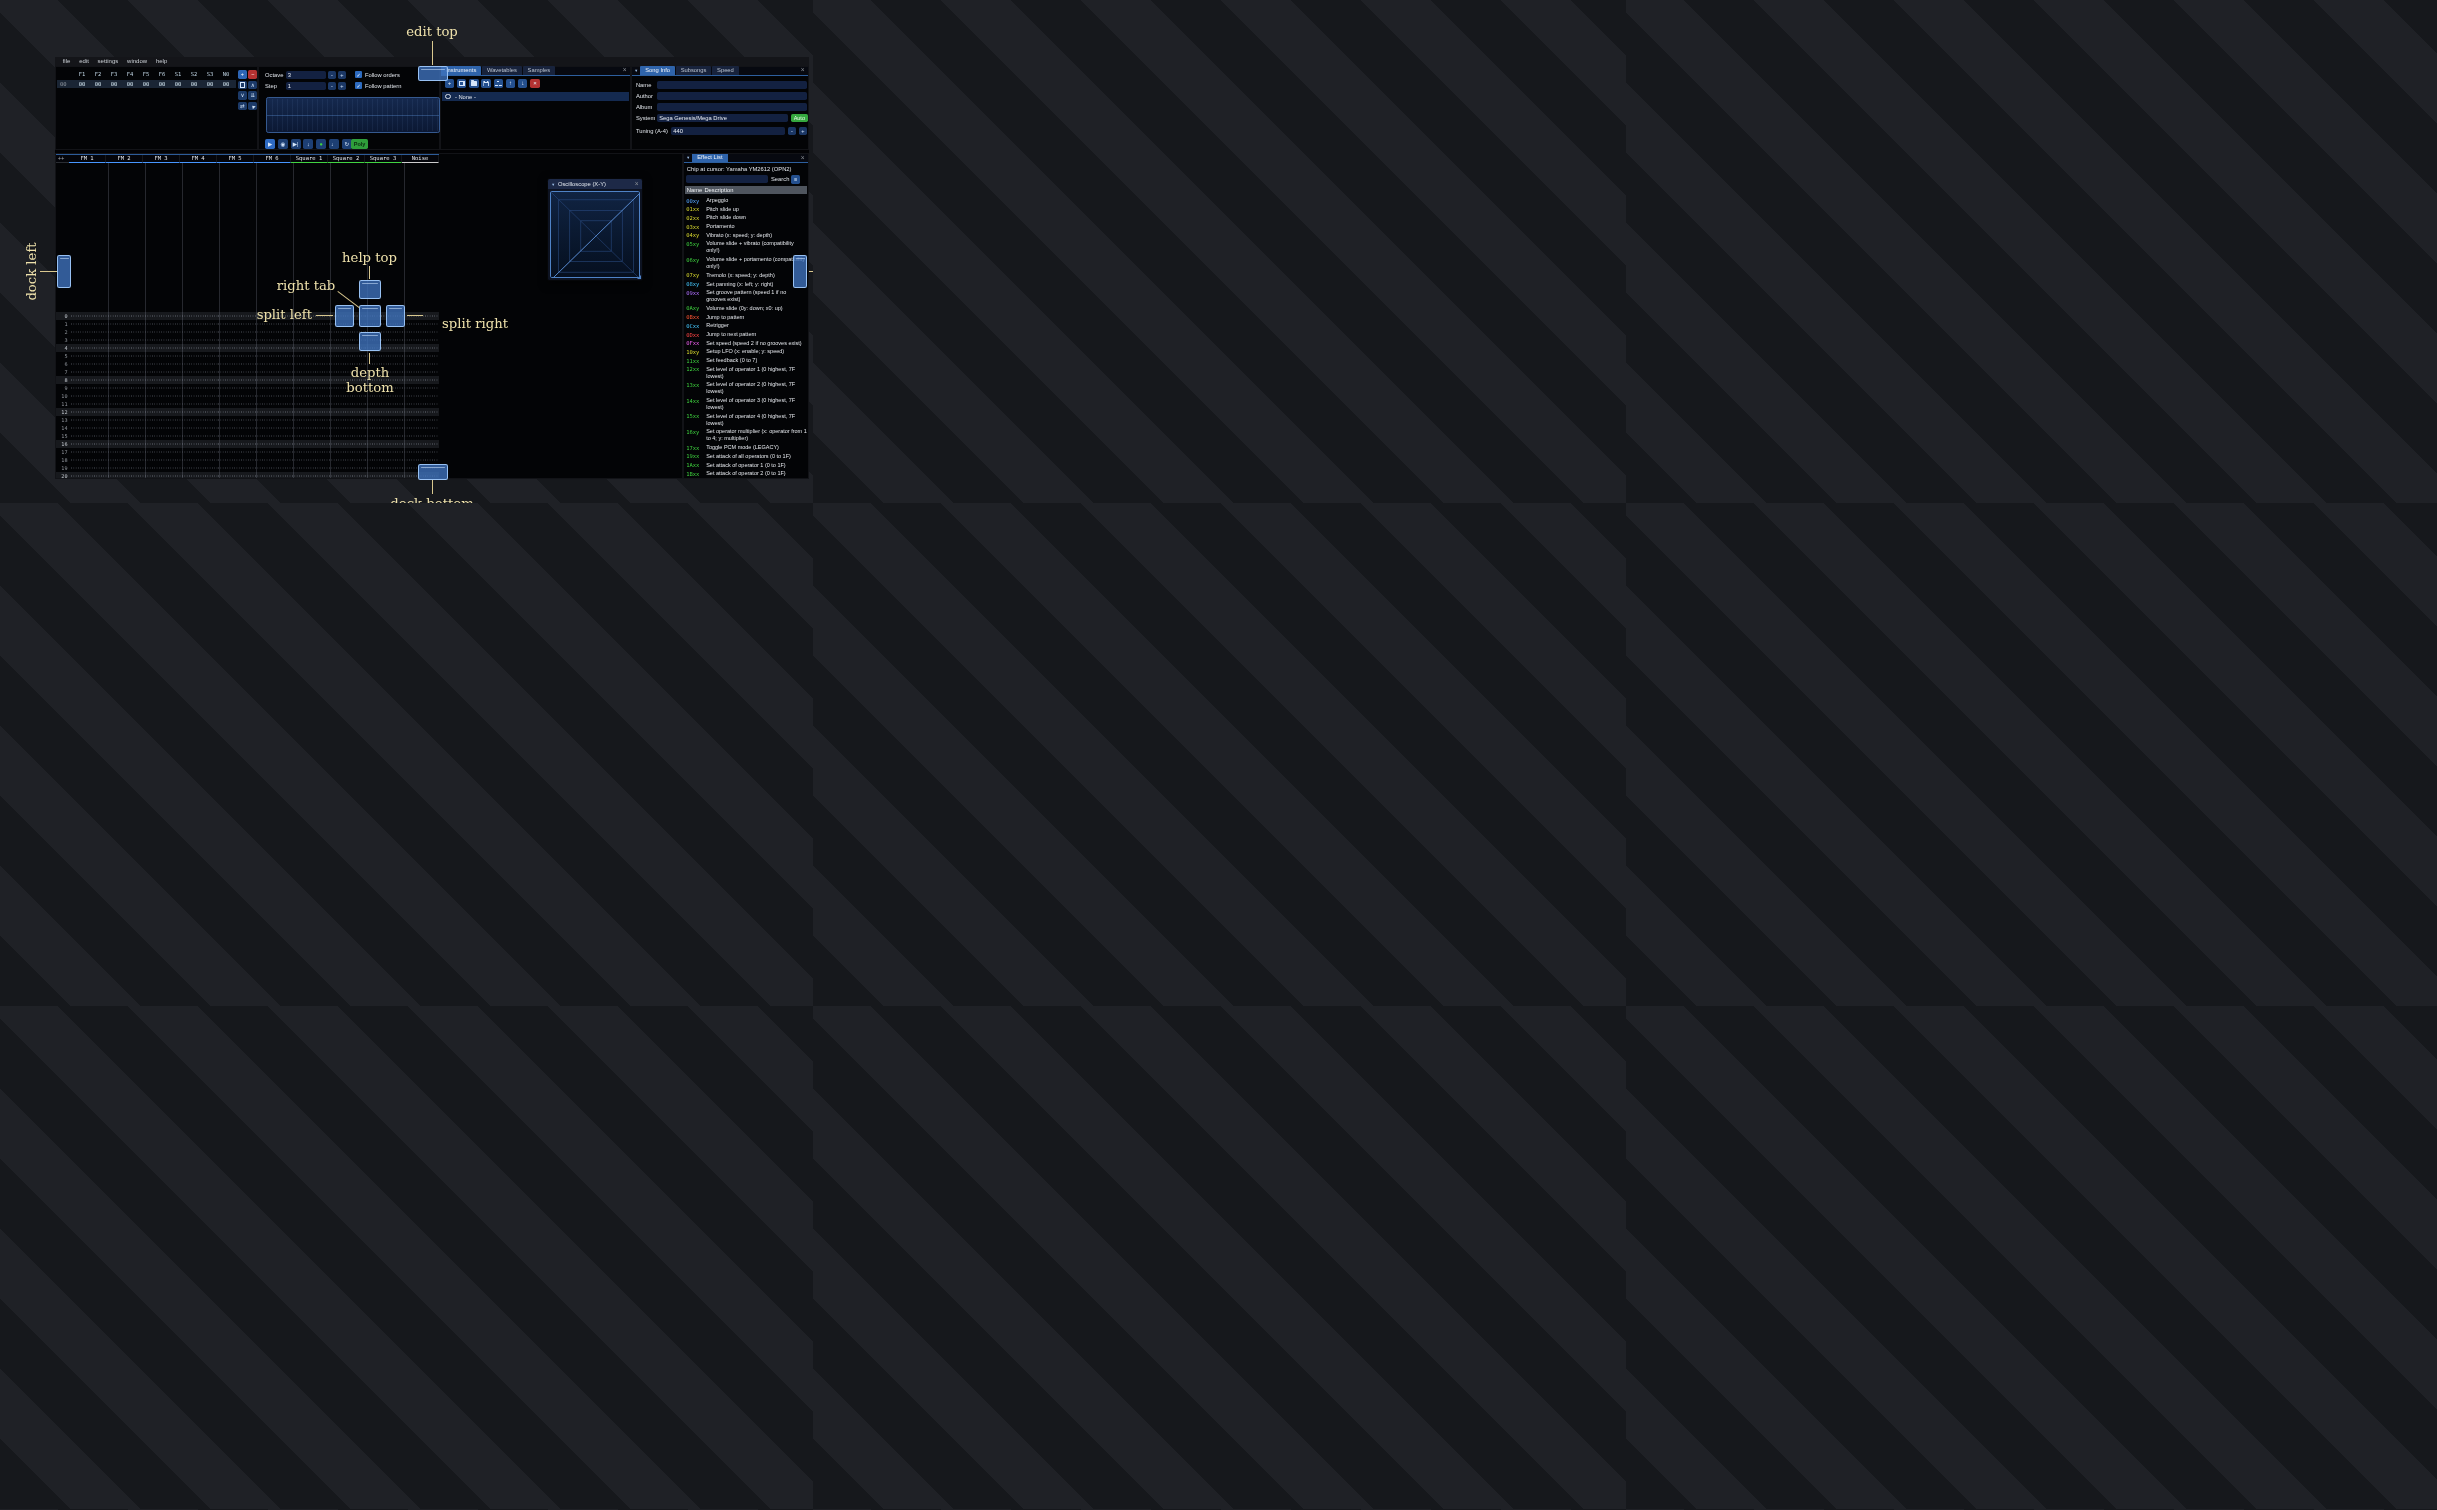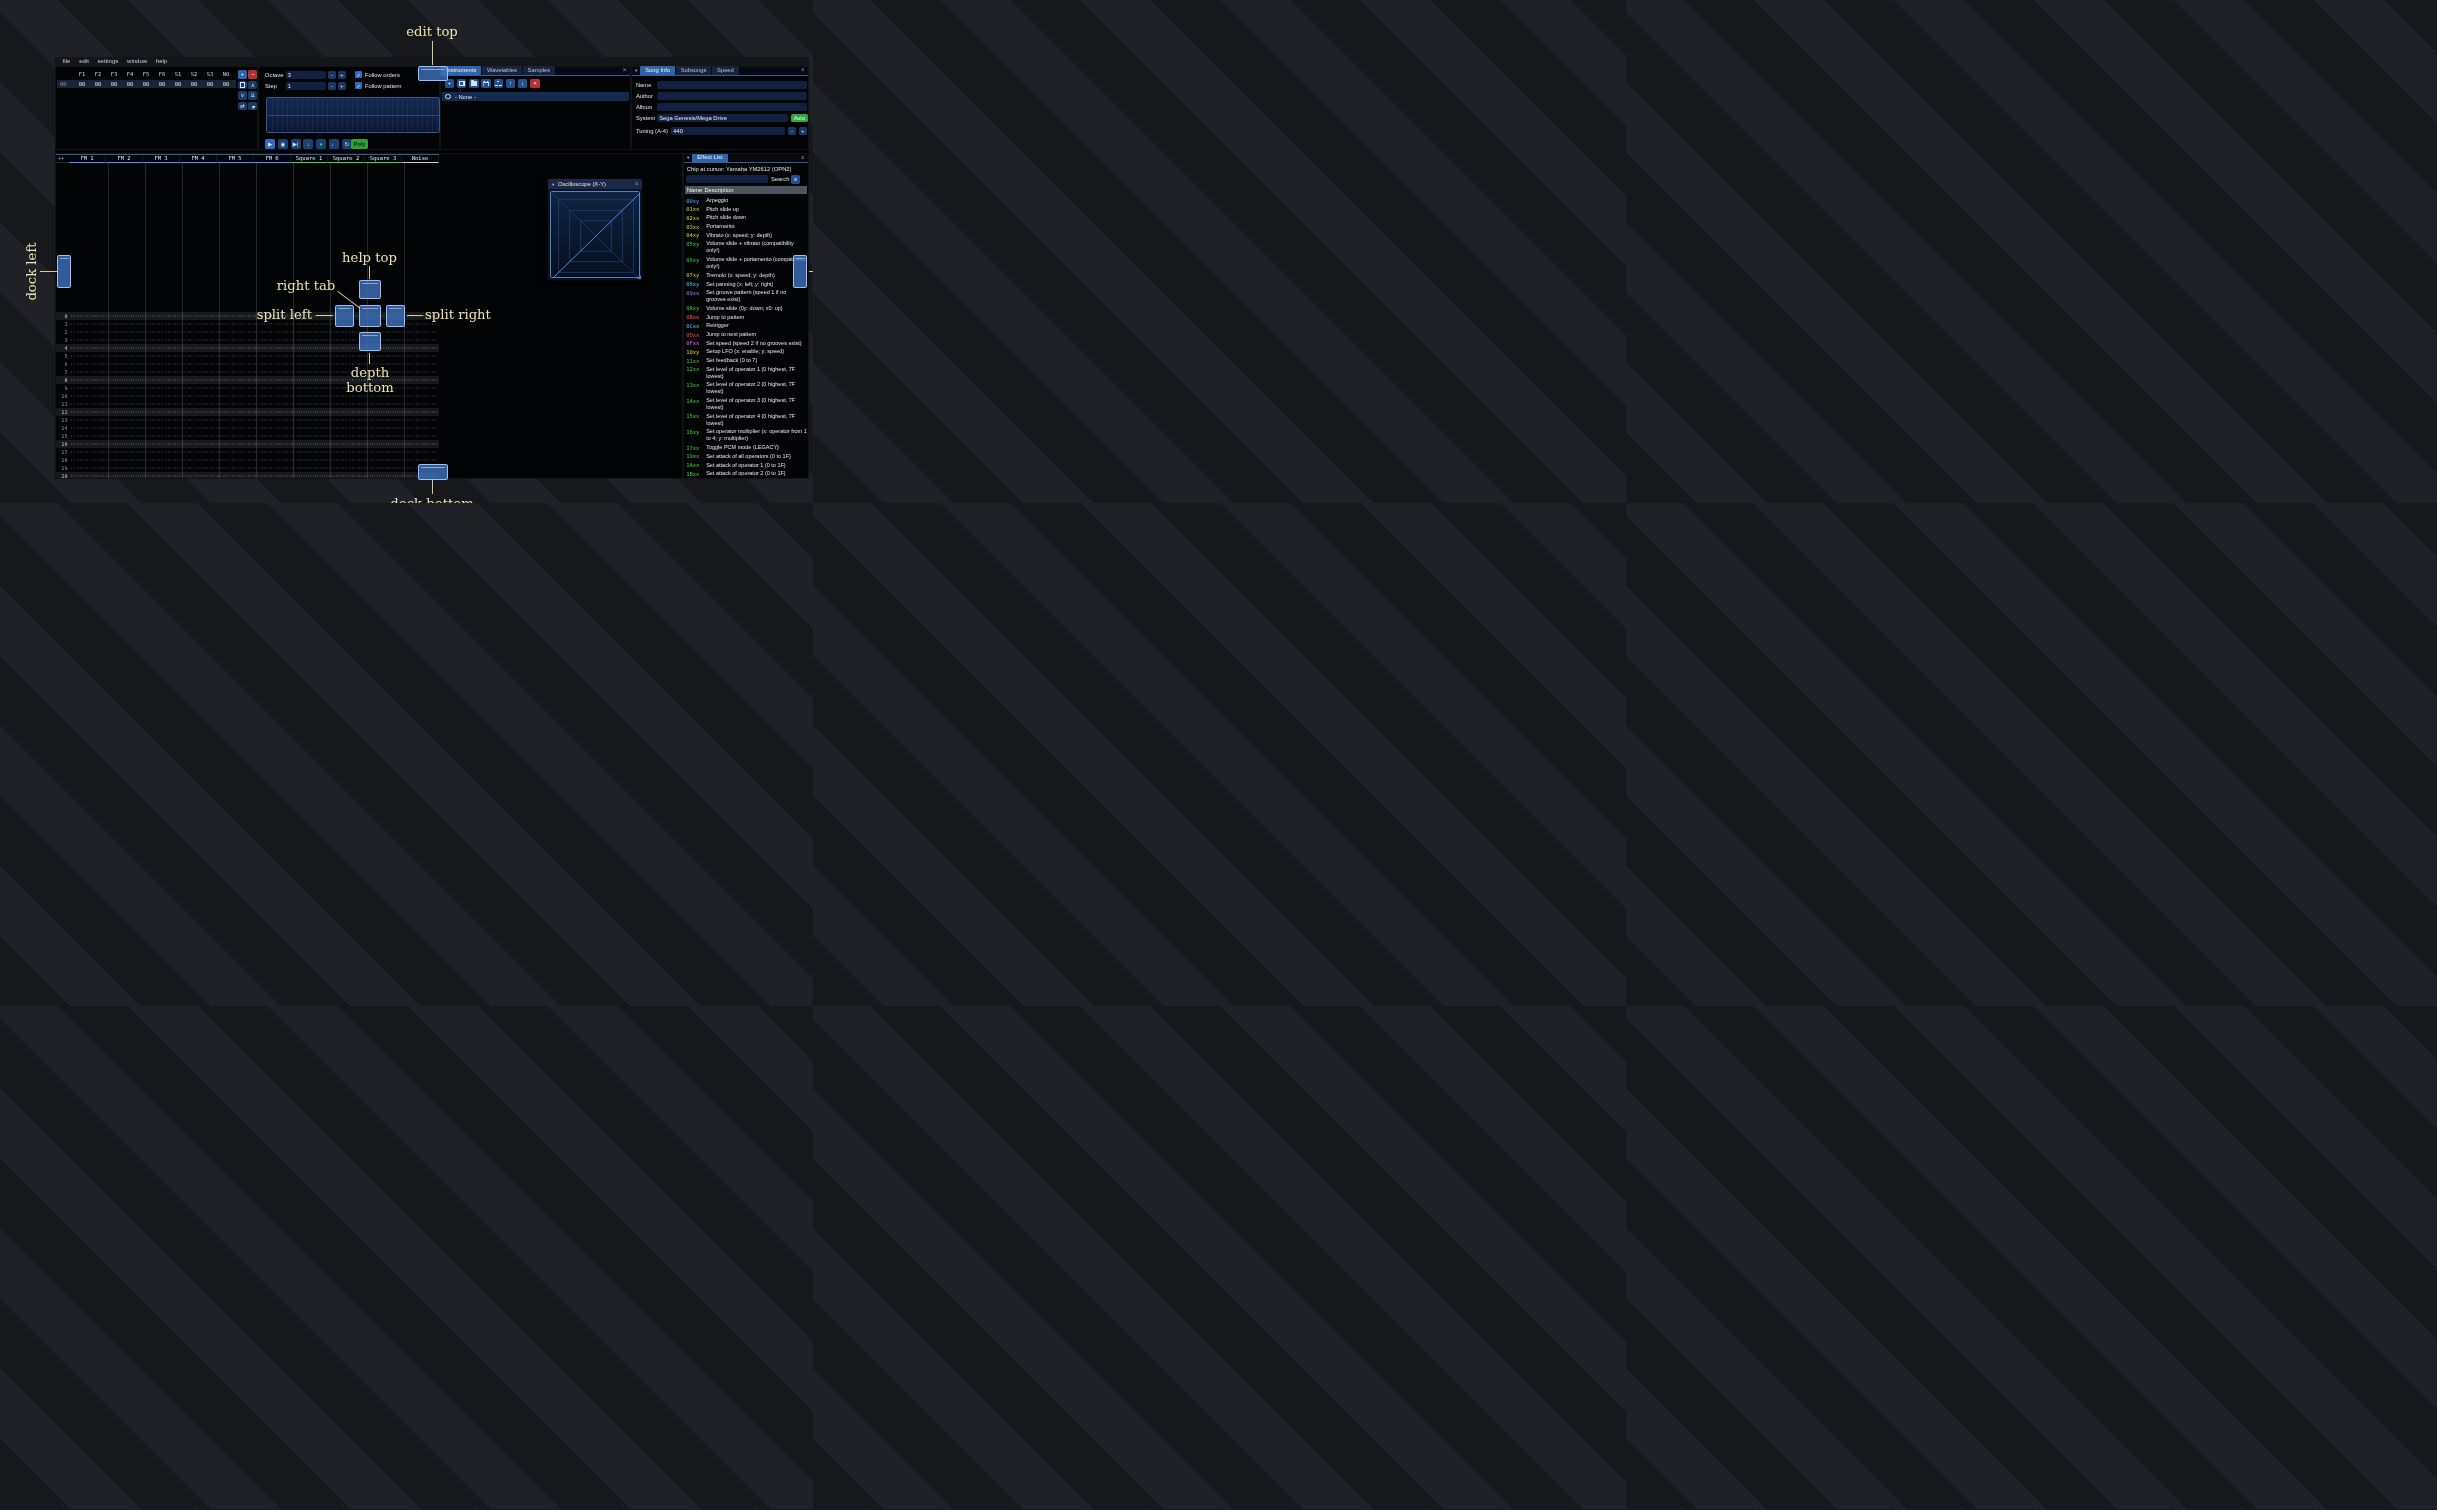--- a/index.html
+++ b/index.html
@@ -125,21 +125,21 @@
   #lbl-dock-left{left:-7.2px;top:264px;width:77px;transform:rotate(-90deg)}
   #line-dock-left{left:40px;top:271px;width:16.6px;height:0.8px}
   #lbl-dock-right{left:793px;top:264px;width:77px;transform:rotate(90deg)}
   #line-dock-right{left:809px;top:271px;width:15.5px;height:0.8px}
   #lbl-split-top{left:331px;top:250px;width:77px}
   #line-split-top{left:369px;top:266px;width:0.8px;height:13.2px}
   #lbl-make-tab{left:273px;top:278px;width:66px}
   #line-make-tab{left:338px;top:291px;width:26.5px;height:0.8px;transform:rotate(37deg);transform-origin:0 0}
   #lbl-split-left{left:235px;top:307px;width:77px;text-align:right}
   #line-split-left{left:316px;top:315px;width:17px;height:0.8px}
-  #lbl-split-right{left:425px;top:307px;width:83px;text-align:left}
+  #lbl-split-right{left:425px;top:316px;width:83px;text-align:right}
   #line-split-right{left:407px;top:315px;width:16px;height:0.8px}
   #lbl-split-bottom{left:326px;top:365px;width:88px}
   #line-split-bottom{left:369px;top:353px;width:0.8px;height:11px}
 </style>
 </head>
 <body>
 
 <div id="app">
 
   <div class="menubar">

